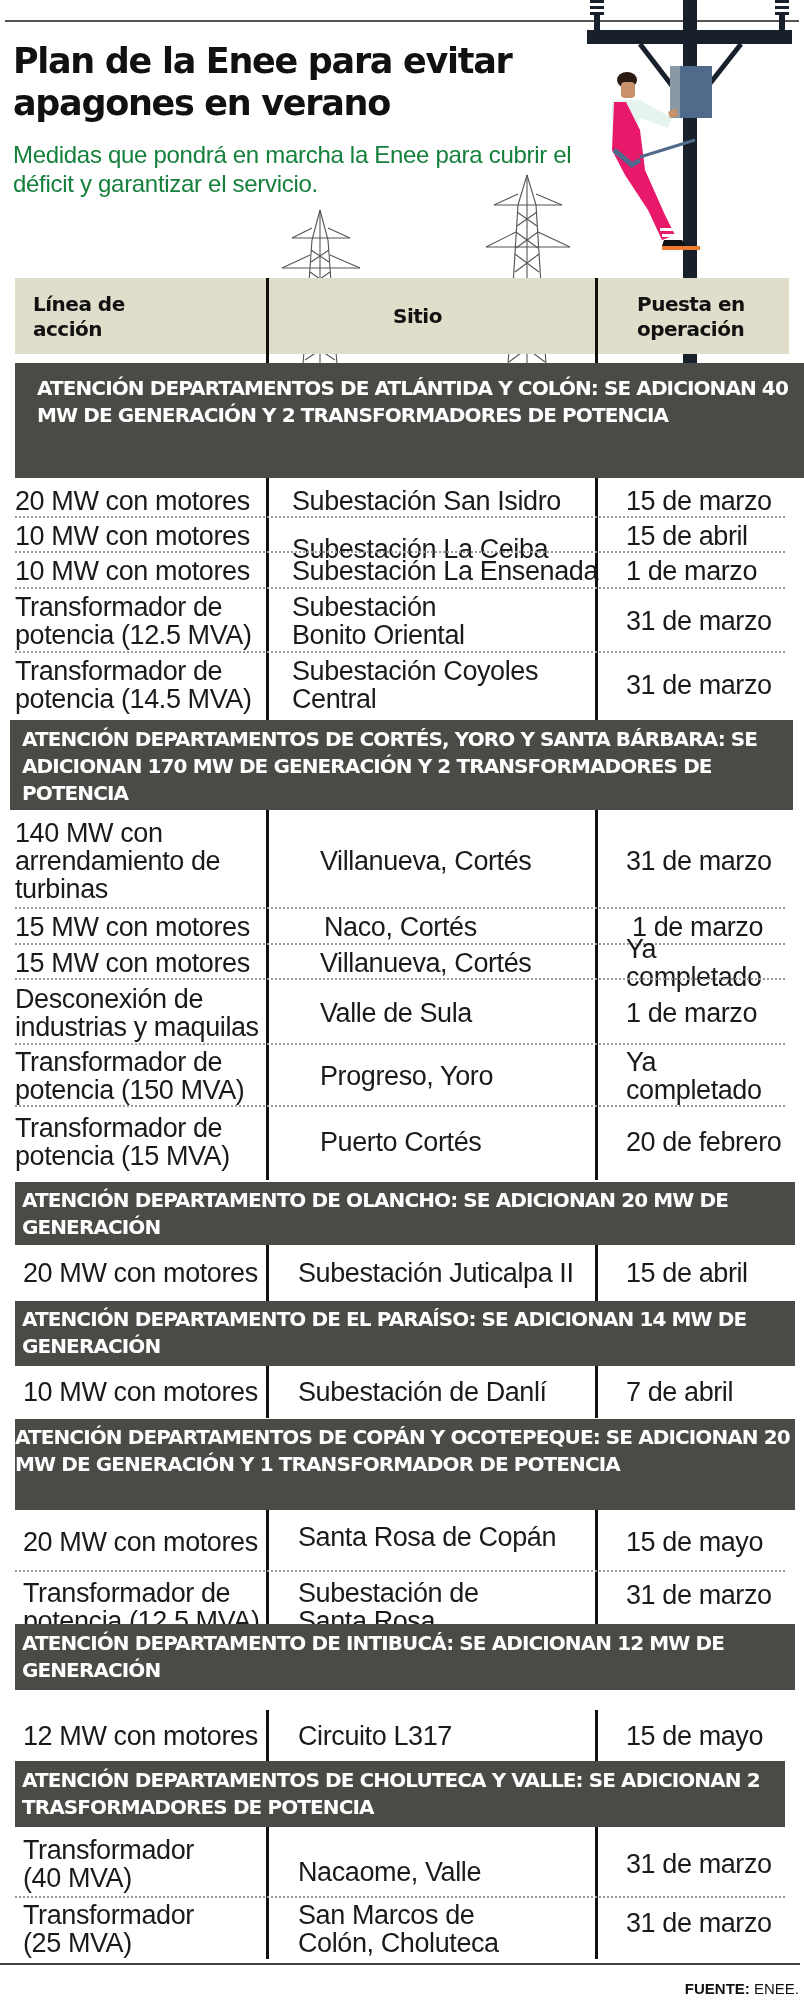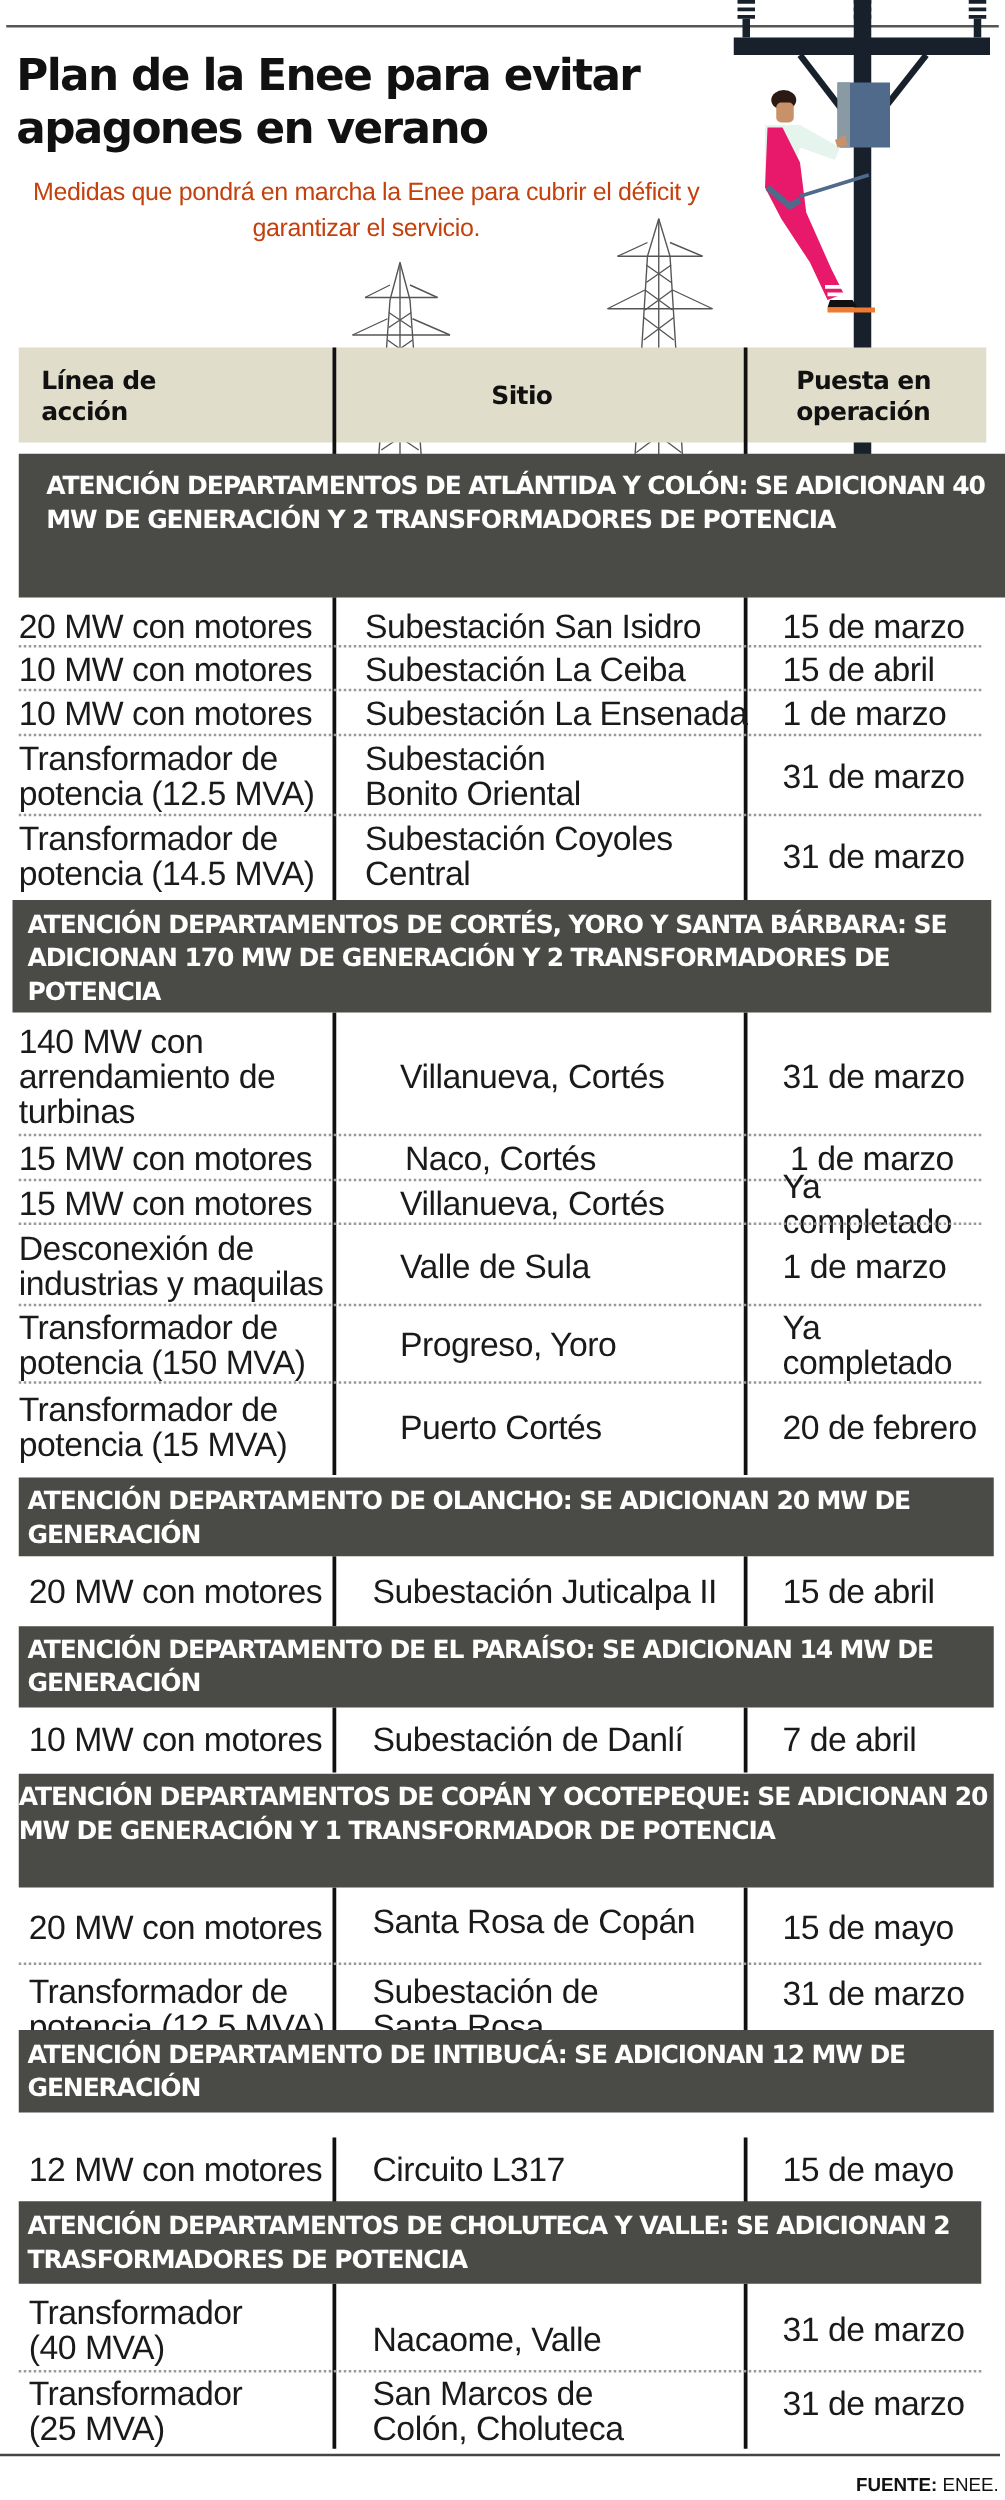--- a/index.html
+++ b/index.html
@@ -2,21 +2,21 @@
 <html><head>
 <meta charset="utf-8">
 <style>
   * { box-sizing: border-box; margin: 0; padding: 0; }
   html, body { width: 804px; height: 2000px; background: #ffffff; overflow: hidden; }
   body { position: relative; font-family: "Liberation Sans", "DejaVu Sans", sans-serif; color: #1a1a1a; }
 
   .top-rule { position: absolute; left: 5px; top: 20px; width: 794px; height: 2px; background: #555; }
 
   .title { position: absolute; left: 13px; top: 40px; width: 560px; font-family: "DejaVu Sans", sans-serif; font-weight: bold; font-size: 35px; line-height: 42px; letter-spacing: -1.3px; color: #111; }
-  .subtitle { position: absolute; left: 13px; top: 140px; width: 560px; font-family: "Liberation Sans", sans-serif; font-size: 20px; line-height: 29px; color: #c2410c; letter-spacing: -0.3px; text-align: center; }
+  .subtitle { position: absolute; left: 13px; top: 140px; width: 560px; font-family: "Liberation Sans", sans-serif; font-size: 24px; line-height: 29px; color: #15803d; letter-spacing: -0.3px; }
 
   
   .illus { position: absolute; left: 0; top: 0; width: 804px; height: 365px; pointer-events: none; }
 
   
   .thead { position: absolute; left: 15px; top: 278px; width: 774px; height: 76px; background: #e0ddcb; }
   .th { position: absolute; font-family: "DejaVu Sans", sans-serif; font-weight: bold; font-size: 20px; line-height: 25px; color: #111; letter-spacing: -0.5px; }
 
   
   .vline { position: absolute; width: 3px; background: #111; }
@@ -134,21 +134,21 @@
 
 <div class="section" style="left:15px; top:363px; width:798px; height:115px; padding:12px 22px;">ATENCIÓN DEPARTAMENTOS DE ATLÁNTIDA Y COLÓN: SE ADICIONAN 40 MW DE GENERACIÓN Y 2 TRANSFORMADORES DE POTENCIA</div>
 
 <div class="row dotted" style="top:484px; height:34px;">
   <div class="cell c1" style="top:0; height:34px;">20 MW con motores</div>
   <div class="cell c2" style="top:0; height:34px; padding-left:10px;">Subestación San Isidro</div>
   <div class="cell c3" style="top:0; height:34px; padding-left:14px;">15 de marzo</div>
 </div>
 <div class="row dotted" style="top:518px; height:35px;">
   <div class="cell c1" style="top:0; height:35px;">10 MW con motores</div>
-  <div class="cell c2" style="top:0; height:35px; padding-left:10px;text-align:right;">Subestación La Ceiba</div>
+  <div class="cell c2" style="top:13px; height:35px; padding-left:10px;text-align:right;">Subestación La Ceiba</div>
   <div class="cell c3" style="top:0; height:35px; padding-left:14px;">15 de abril</div>
 </div>
 <div class="row dotted" style="top:553px; height:36px;">
   <div class="cell c1" style="top:0; height:36px;">10 MW con motores</div>
   <div class="cell c2" style="top:0; height:36px; padding-left:10px;">Subestación La Ensenada</div>
   <div class="cell c3" style="top:0; height:36px; padding-left:14px;">1 de marzo</div>
 </div>
 <div class="row dotted" style="top:589px; height:64px;">
   <div class="cell c1" style="top:0; height:64px;">Transformador de potencia (12.5 MVA)</div>
   <div class="cell c2" style="top:0; height:64px; padding-left:10px; width:220px;">Subestación Bonito Oriental</div>

